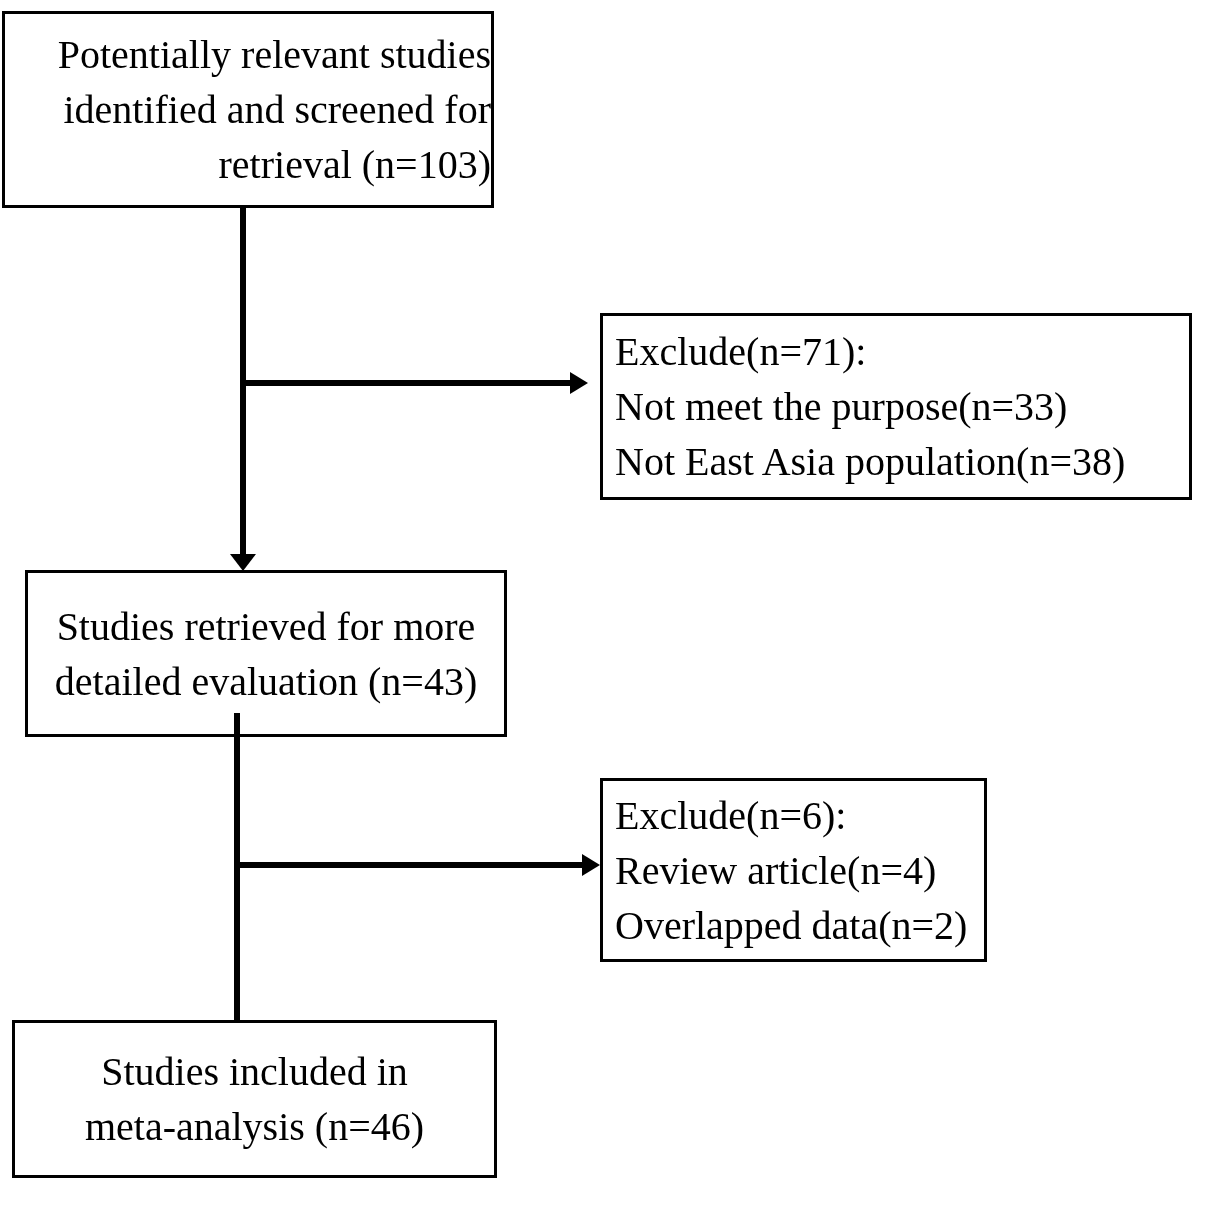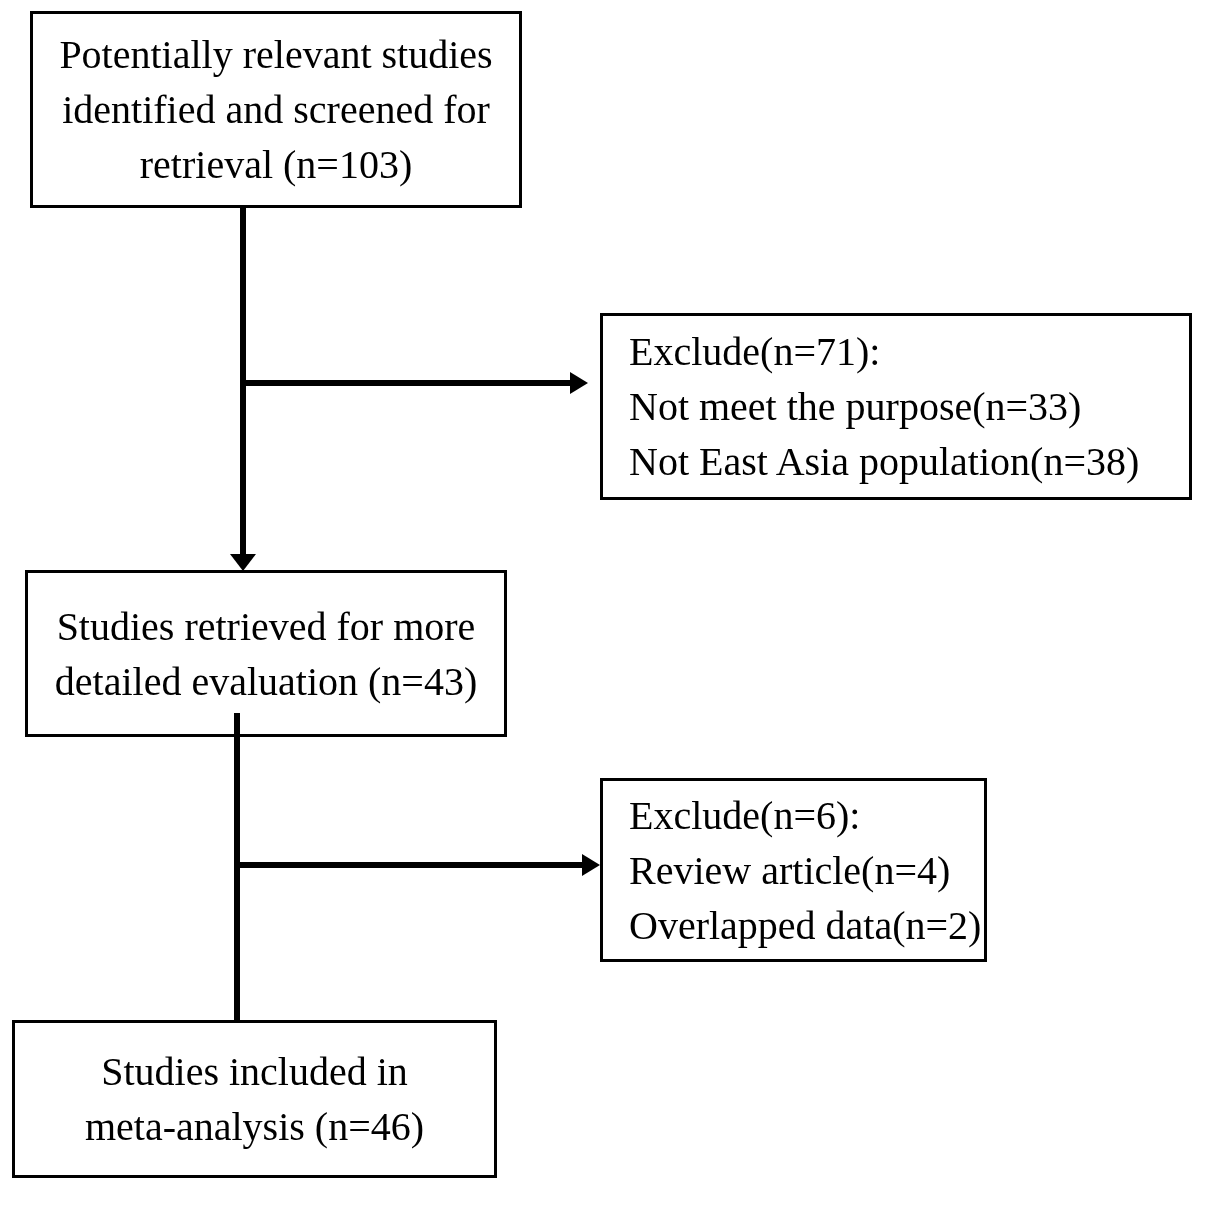--- a/index.html
+++ b/index.html
@@ -21,21 +21,21 @@
     box-sizing: border-box;
     border: 3px solid #000000;
     background: #ffffff;
     display: flex;
     flex-direction: column;
     justify-content: center;
     font-size: 40px;
     line-height: 55px;
   }
   .node.centered { text-align: center; }
-  .node.left-aligned { text-align: left; padding-left: 26px; padding-right: 8px; }
+  .node.left-aligned { text-align: left; padding-left: 12px; padding-right: 8px; }
   .node-line { white-space: nowrap; }
   .centered .node-line { white-space: normal; }
   .connector {
     position: absolute;
     background: #000000;
   }
   .arrowhead {
     position: absolute;
     width: 0;
     height: 0;
@@ -45,21 +45,21 @@
     border-right: 13px solid transparent;
     border-top: 17px solid #000000;
   }
   .arrowhead.right {
     border-top: 11px solid transparent;
     border-bottom: 11px solid transparent;
     border-left: 18px solid #000000;
   }
 
   
-  #node-screened  { left: 30px;  top: 11px;   width: 492px; height: 197px; }
+  #node-screened  { left: 2px;  top: 11px;   width: 492px; height: 197px; text-align: right; }
   #node-excluded-screening { left: 600px; top: 313px; width: 592px; height: 187px; }
   #node-retrieved { left: 25px;  top: 570px;  width: 482px; height: 167px; }
   #node-excluded-evaluation { left: 600px; top: 778px; width: 387px; height: 184px; }
   #node-included  { left: 12px;  top: 1020px; width: 485px; height: 158px; }
 
   
   #edge-v1      { left: 240px; top: 208px; width: 6px;   height: 348px; }
   #edge-v1-head { left: 230px; top: 554px; }
   #edge-h1      { left: 240px; top: 380px; width: 330px; height: 6px; }
   #edge-h1-head { left: 570px; top: 372px; }

